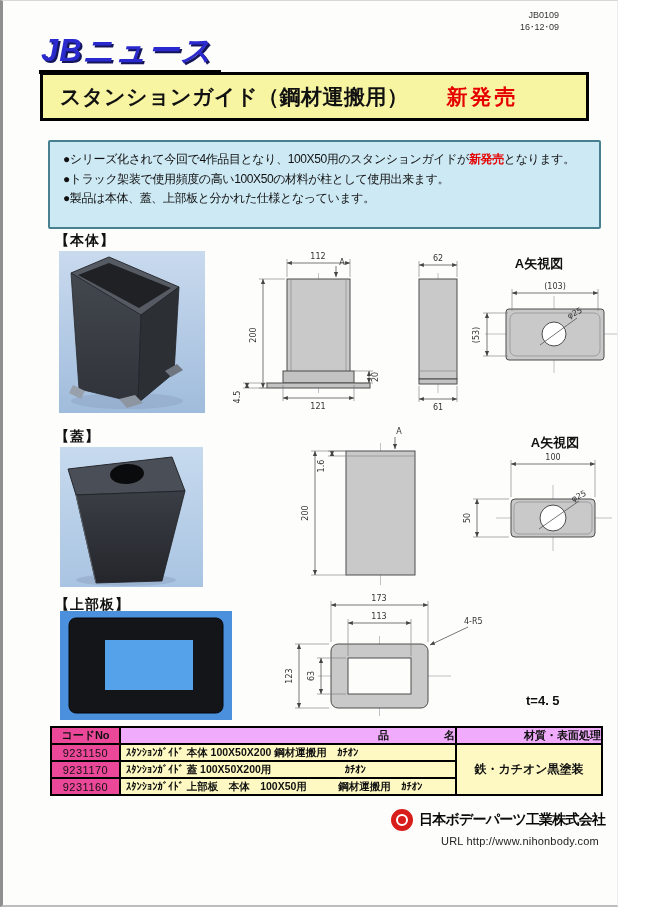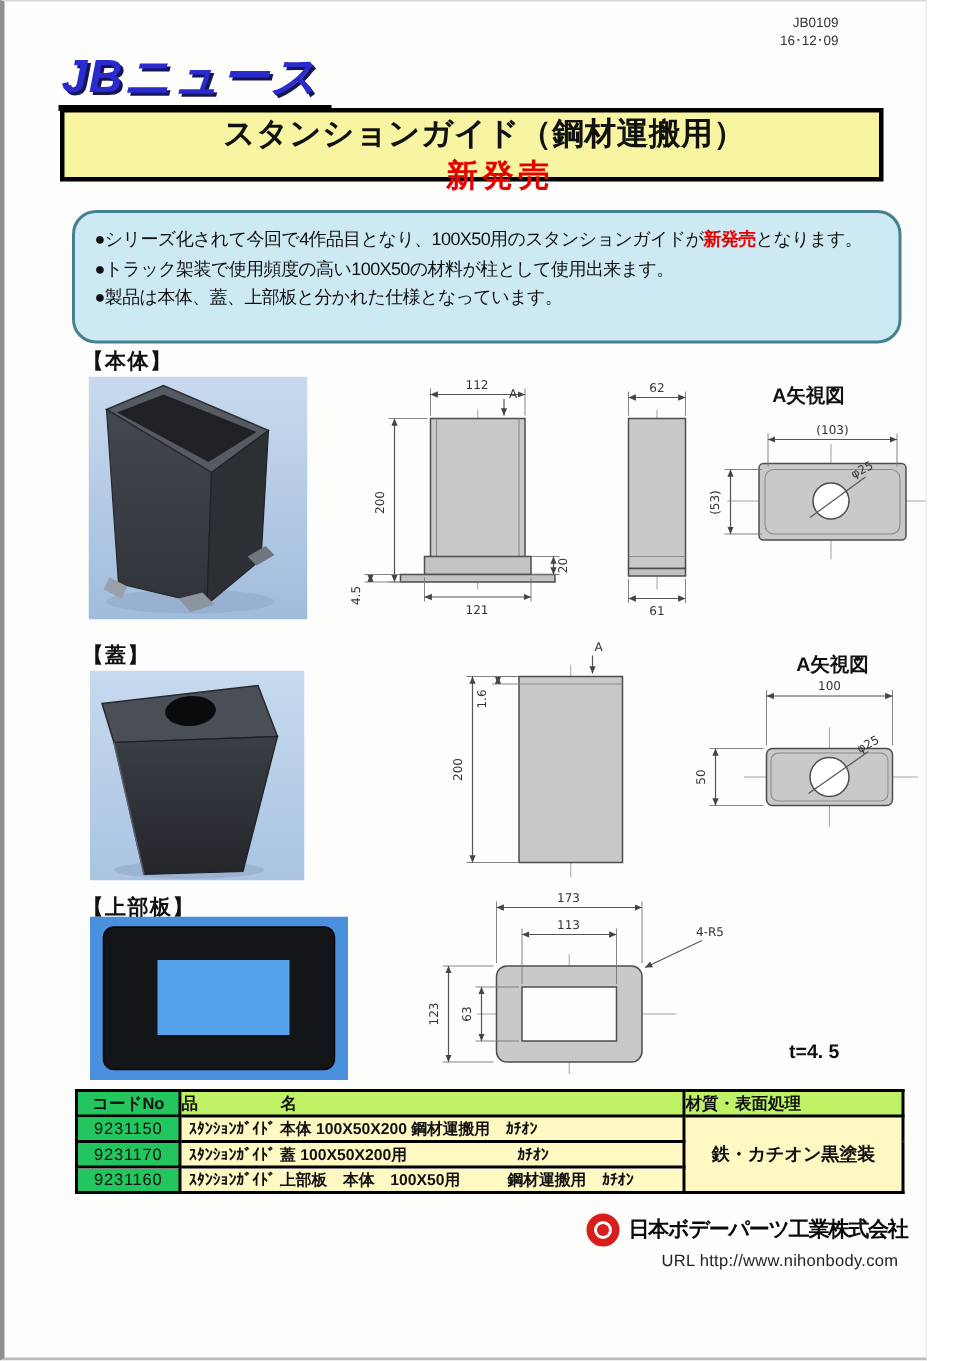--- a/index.html
+++ b/index.html
@@ -8,26 +8,26 @@
         border-bottom:2px solid #bdbdbd;border-left:3px solid #8f8f8f;
         overflow:hidden;font-family:"Liberation Sans","DejaVu Sans",sans-serif;color:#111;}
 
   .doc-meta{position:absolute;top:8px;right:58px;text-align:right;font-size:9px;line-height:12px;color:#333;}
 
   .masthead{position:absolute;left:36px;top:31px;font-size:31px;font-weight:900;font-style:italic;
             color:#2a2ace;letter-spacing:1px;line-height:38px;
             text-shadow:2px 2px 0 #15165a;border-bottom:4px solid #000;padding:0 8px 0 2px;}
 
   .banner{position:absolute;left:37px;top:71px;width:549px;height:49px;box-sizing:border-box;
-          background:#f7f4a2;border:3px solid #000;display:flex;align-items:center;flex-direction:column;}
+          background:#f7f4a2;border:3px solid #000;display:flex;align-items:center;}
   .banner-title{margin-left:17px;font-size:21px;font-weight:bold;letter-spacing:0.5px;white-space:nowrap;}
   .banner-badge{margin-left:38px;font-size:21px;font-weight:bold;color:#e60000;letter-spacing:3px;white-space:nowrap;}
 
   .info-box{position:absolute;left:45px;top:139px;width:553px;height:89px;box-sizing:border-box;
-            background:#cde9f4;border:2px solid #47808e;border-radius:16px;padding:8px 8px 0 13px;}
+            background:#cde9f4;border:2px solid #47808e;border-radius:2px;padding:8px 8px 0 13px;}
   .bullet{font-size:12px;line-height:19.5px;letter-spacing:-0.4px;white-space:nowrap;}
   .hl-red{color:#e60000;font-weight:bold;}
 
   .sec-label{position:absolute;font-size:14px;font-weight:bold;letter-spacing:1px;}
   .photo,.drawing{position:absolute;display:block;}
 
   
   .fillg{fill:#c9c9c9;stroke:#4d4d4d;stroke-width:1;}
   .fillg2{fill:#c3c3c3;stroke:#4d4d4d;stroke-width:1;}
   .thin{fill:none;stroke:#8a8a8a;stroke-width:0.7;}
@@ -36,22 +36,22 @@
   .ext{stroke:#777;stroke-width:0.6;fill:none;}
   .dimt{font-size:8px;fill:#333;font-family:"DejaVu Sans",sans-serif;}
   .viewtitle{font-size:13px;font-weight:bold;fill:#111;}
   .notet{font-size:13px;font-weight:bold;fill:#111;}
 
   
   .spec-table{position:absolute;left:47px;top:725px;border-collapse:collapse;table-layout:fixed;}
   .spec-table th,.spec-table td{border:2px solid #000;box-sizing:border-box;overflow:hidden;white-space:nowrap;padding:0;}
   .spec-table th{height:16px;font-size:11px;font-weight:bold;}
   .spec-table td{height:17px;}
-  .cell-gray{background:#22c55e;text-align:center;}
-  .cell-orange{background:#bef264;text-align:left;}
+  .cell-gray{background:#ec4899;text-align:center;}
+  .cell-orange{background:#f0abfc;text-align:right;}
   .cell-peach{background:#fef9c3;}
   td.code{font-size:11px;letter-spacing:0.5px;}
   td.name{font-size:10.5px;font-weight:bold;padding-left:5px;text-align:left;}
   td.mat{text-align:center;font-size:12px;font-weight:bold;}
 
   
   .footer{position:absolute;left:388px;top:808px;width:235px;}
   .footer-row{display:flex;align-items:center;}
   .logo-mark{width:12px;height:12px;border:5px solid #d81e1a;border-radius:50%;
              display:flex;align-items:center;justify-content:center;flex:0 0 auto;background:#fff;}

